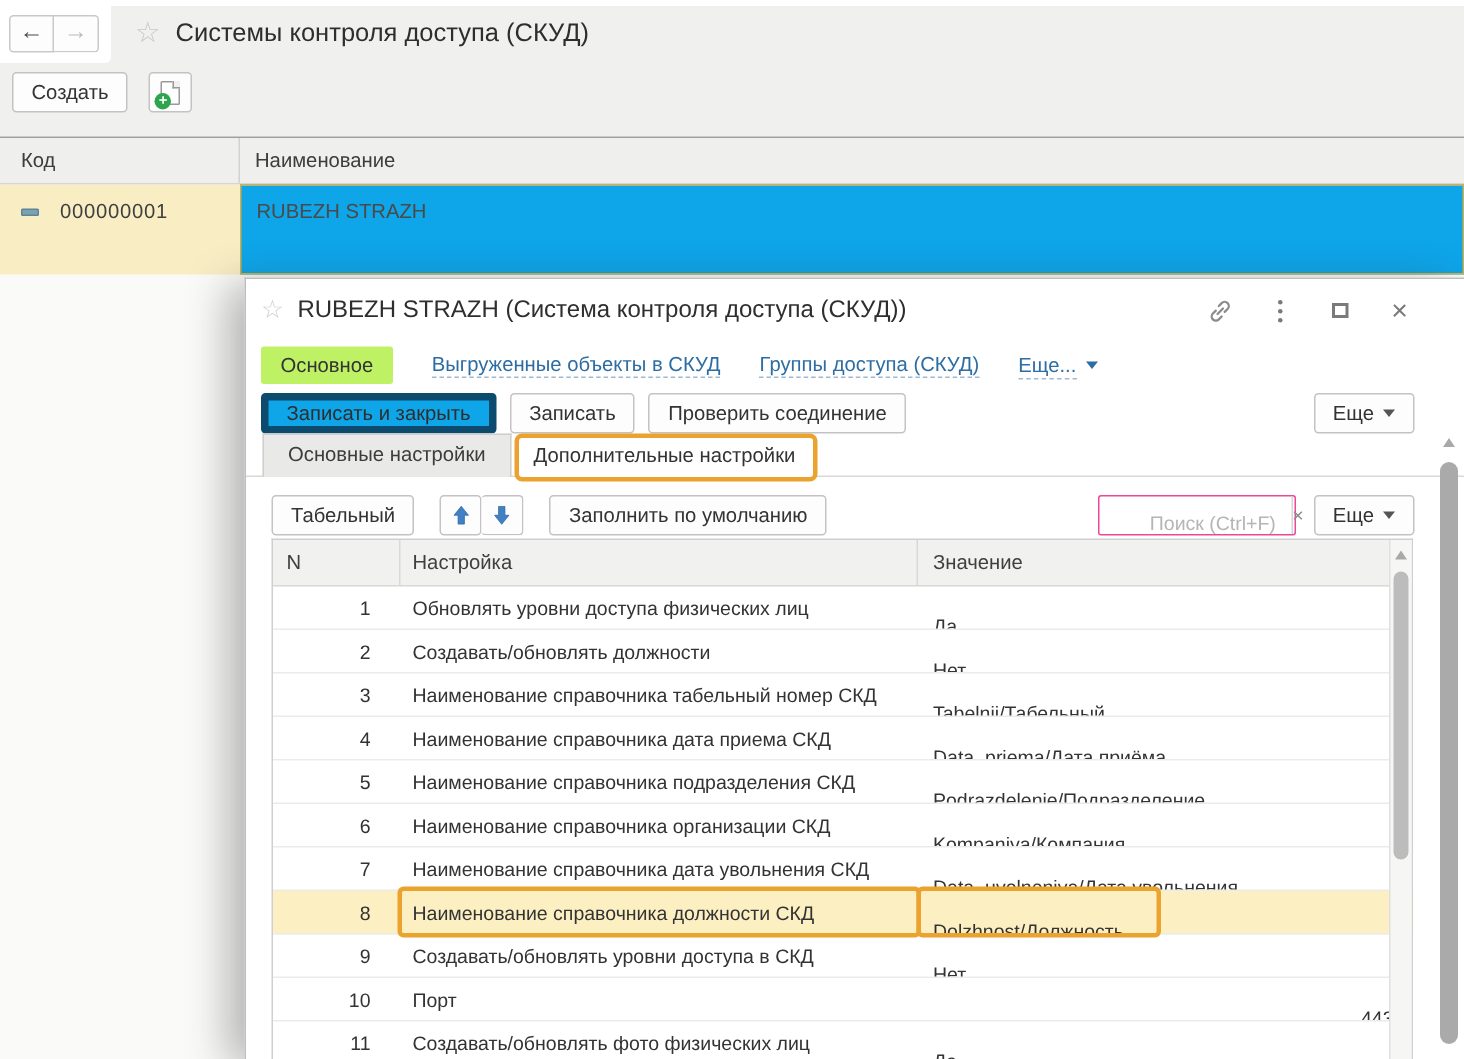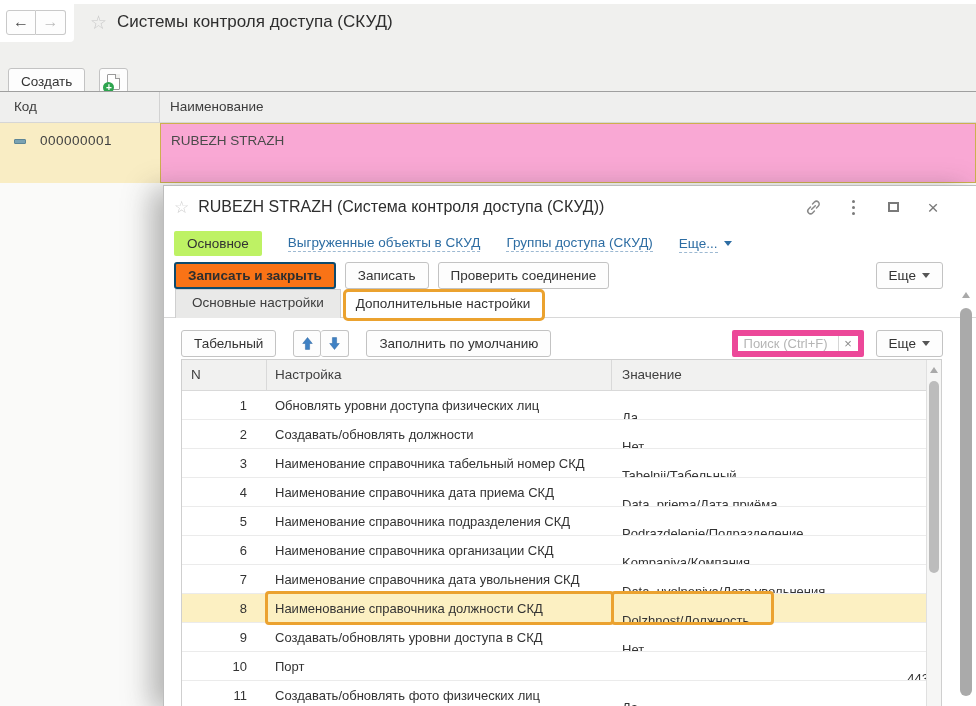--- a/index.html
+++ b/index.html
@@ -13,39 +13,39 @@
   
   .titlebar { position:absolute; left:0; top:0; right:0; height:44px; display:flex; align-items:center; }
   .navcard { background:#fff; border-radius:0 0 4px 0; padding:6px 8px 6px 6px; display:flex; align-items:center; height:40px; }
   .navbtn { width:30px; height:25px; border:1px solid #c9c9c9; background:#fdfdfd; display:flex; align-items:center; justify-content:center; font-size:16px; cursor:pointer; }
   .navbtn.back { border-radius:3px 0 0 3px; color:#4d4d4d; }
   .navbtn.fwd  { border-radius:0 3px 3px 0; color:#bdbdbd; border-left:none; }
   .star { color:#c8c8c8; font-size:19px; margin:0 10px 0 16px; }
   .page-title { font-size:17px; color:#2e2e2e; }
 
   
-  .actionbar { position:absolute; left:8px; top:68px; display:flex; align-items:center; gap:14px; }
+  .actionbar { position:absolute; left:8px; top:48px; display:flex; align-items:center; gap:14px; }
   .btn {
     background:#fdfdfd; border:1px solid #c3c3c3; border-radius:3px;
     padding:4px 12px; font-size:13.5px; color:#333; height:27px;
     display:inline-flex; align-items:center; cursor:pointer; white-space:nowrap;
   }
   .iconbtn { width:29px; height:27px; padding:0; justify-content:center; }
   .doc-ico { position:relative; width:13px; height:16px; background:#fff; border:1px solid #9a9a9a; border-radius:1px; }
   .doc-ico:before { content:""; position:absolute; right:-1px; top:-1px; width:4px; height:4px; background:#f0f0ee; border-left:1px solid #9a9a9a; border-bottom:1px solid #9a9a9a; }
   .doc-plus { position:absolute; left:-5px; bottom:-4px; width:11px; height:11px; background:#2da44e; border-radius:50%; color:#fff; font-size:10px; line-height:11px; text-align:center; font-weight:bold; }
 
   
   .list { position:absolute; left:0; top:91px; right:0; bottom:0; background:#fafaf9; border-top:1px solid #9f9f9f; }
   .list-head { display:flex; height:31px; background:#efefee; border-bottom:1px solid #d6d6d6; }
   .list-head .c1 { width:160px; border-right:1px solid #d2d2d2; padding:7px 0 0 14px; color:#3d3d3d; }
   .list-head .c2 { flex:1; padding:7px 0 0 10px; color:#3d3d3d; }
   .list-row { display:flex; height:60px; cursor:pointer; }
   .list-row .c1 { width:160px; background:#f9edc4; padding:10px 0 0 14px; display:flex; align-items:flex-start; gap:14px; }
-  .list-row .c2 { flex:1; background:#f9a8d4; border:1px solid #cdb04e; padding:9px 0 0 10px; color:#4a4a4a; }
+  .list-row .c2 { flex:1; background:#0ea5e9; border:1px solid #cdb04e; padding:9px 0 0 10px; color:#4a4a4a; }
   .dash-ico { width:12px; height:5px; background:#7aa2b2; border:1px solid #5d8596; border-radius:1px; margin-top:6px; }
   .code-text { letter-spacing:0.5px; color:#3f3f3f; }
 
   
   .dialog {
     position:absolute; left:163px; top:185px; right:0; bottom:0; background:#fff;
     border-left:1px solid #bdbdbd; border-top:1px solid #bdbdbd;
     box-shadow:-12px 4px 26px rgba(50,50,50,.35);
   }
   .dlg-titlebar { height:42px; display:flex; align-items:center; padding:0 18px 0 10px; }
@@ -58,36 +58,36 @@
   .maxbox { width:11px; height:10px; border:2px solid #7a7a7a; }
   .closex { font-size:19px; color:#7a7a7a; line-height:1; }
 
   .navtabs { display:flex; align-items:center; gap:26px; padding:0 0 0 10px; height:30px; }
   .navtab-active { background:#bef264; padding:5px 13px; color:#333; border-radius:2px; cursor:pointer; }
   .navtab-link { color:#2d6da3; border-bottom:1px dashed #9db9d2; padding-bottom:1px; cursor:pointer; }
   .caret { display:inline-block; width:0; height:0; border-left:4px solid transparent; border-right:4px solid transparent; border-top:5px solid #555; margin-left:6px; vertical-align:middle; }
   .caret.blue { border-top-color:#2d6da3; }
 
   .cmdbar { display:flex; align-items:center; gap:9px; padding:3px 0 0 10px; height:31px; }
-  .btn-yellow { background:#f97316; border:2px solid #0c4a6e; font-weight:bold; color:#2e2e2e; }
+  .btn-yellow { background:#0ea5e9; border:5px solid #0c4a6e; font-weight:normal; color:#2e2e2e; }
   .cmd-spacer { flex:1; }
   .cmd-more { margin-right:33px; }
 
   .settingstabs { display:flex; height:32px; padding-left:11px; position:relative; }
   .stab-line { position:absolute; left:0; right:0; bottom:3px; height:1px; background:#d8d8d8; }
   .stab-inactive { position:relative; background:#e9e9e8; border:1px solid #cfcfcf; border-bottom:none; padding:5px 16px 7px 16px; color:#3d3d3d; cursor:pointer; margin-bottom:3px; }
   .stab-active-wrap { position:relative; margin-left:2px; border:3px solid #eba22f; border-radius:5px; padding:4px 12px 6px 10px; background:#fff; margin-bottom:0px; cursor:pointer; z-index:2; }
 
   .toolbar { display:flex; align-items:center; padding:6px 33px 0 17px; height:38px; }
   .arrowgroup { display:flex; margin-left:17px; }
   .arrowbtn { width:28px; height:27px; padding:0; justify-content:center; }
   .arrowbtn + .arrowbtn { border-left:none; }
   .tb-fill { margin-left:17px; }
   .tb-spacer { flex:1; }
-  .searchbox { display:flex; align-items:flex-end; width:132px; height:27px; border:6px solid #ec4899; border-radius:2px; background:#fff; }
+  .searchbox { display:flex; align-items:flex-end; width:132px; height:27px; border:1px solid #ec4899; border-radius:2px; background:#fff;padding-left:28px; }
   .searchbox input { flex:1; border:none; outline:none; padding:0 6px; font-size:13px; font-family:inherit; color:#333; width:100px; background:transparent; }
   .searchbox input::placeholder { color:#b5b5b5; }
   .search-clear { width:25px; height:100%; border-left:1px solid #d6d6d6; display:flex; align-items:center; justify-content:center; color:#8a8a8a; font-size:13px; cursor:pointer; }
   .tb-more { margin-left:12px; }
 
   
   .stable { position:absolute; left:17px; top:173px; width:761px; bottom:0; border:1px solid #cfcfcf; border-bottom:none; background:#fff; }
   .stable-head { display:flex; height:31px; background:#f1f1f0; border-bottom:1px solid #d9d9d9; }
   .stable-head .hn { width:85px; border-right:1px solid #d9d9d9; padding:7px 0 0 9px; color:#3f3f3f; }
   .stable-head .hs { width:345px; border-right:1px solid #d9d9d9; padding:7px 0 0 8px; color:#3f3f3f; }

